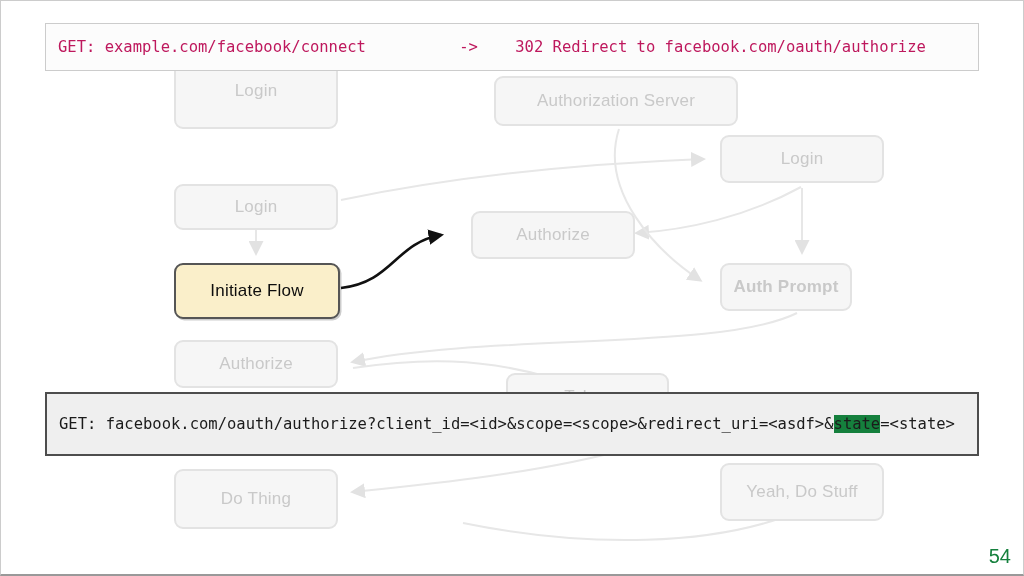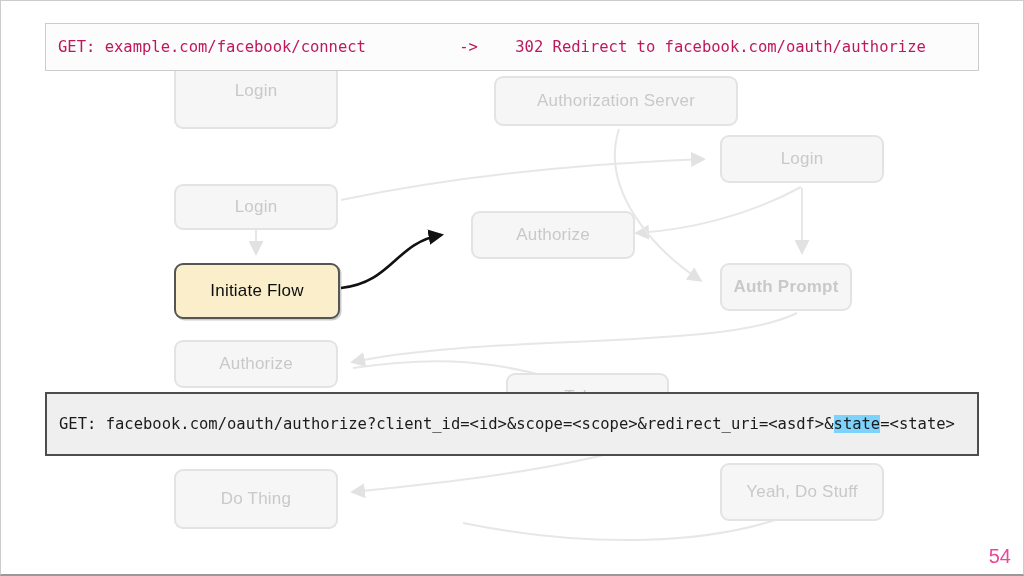--- a/index.html
+++ b/index.html
@@ -36,24 +36,24 @@
   }
   .codebar{
     position:absolute;left:44px;width:934px;z-index:4;
     display:flex;align-items:center;box-sizing:border-box;
     font-family:"DejaVu Sans Mono",monospace;font-size:15.5px;
     padding-left:12px;
   }
   .codebar code{white-space:pre;font-family:inherit;}
   .top-bar{top:22px;height:48px;background:#fcfcfc;border:1px solid #ccc;color:#be185d;}
   .bottom-bar{top:391px;height:64px;background:#efefef;border:2px solid #4d4d4d;color:#1b1b1b;}
-  .hl{background:#7dd3fc;margin-top:16px;}
+  .hl{background:#15803d;margin-top:16px;}
   .pagenum{
     position:absolute;right:12px;bottom:6px;z-index:4;
-    font-size:20px;color:#ec4899;
+    font-size:20px;color:#15803d;
   }
 </style>
 </head>
 <body>
 
 <div class="slide">
 
   <svg class="layer faint-layer" width="1024" height="576" viewBox="0 0 1024 576">
     <defs>
       <marker id="mFaint" viewBox="0 0 10 10" refX="8" refY="5" markerWidth="7.5" markerHeight="7.5" orient="auto-start-reverse">

